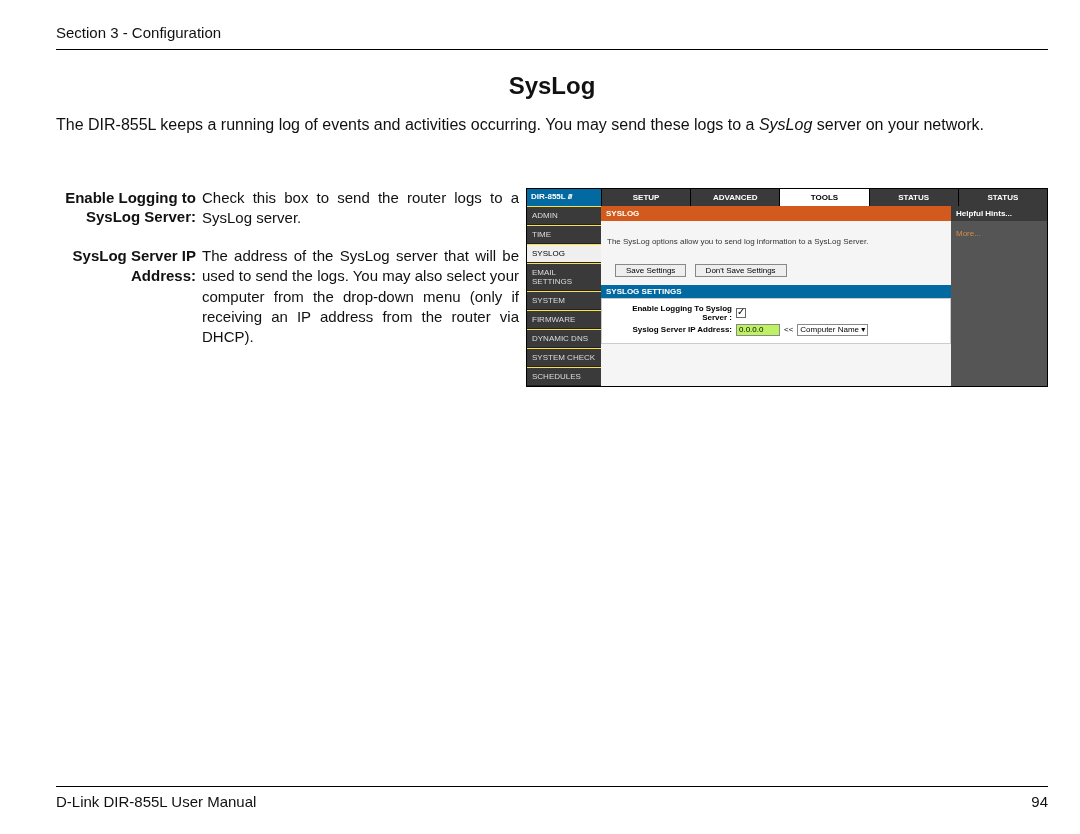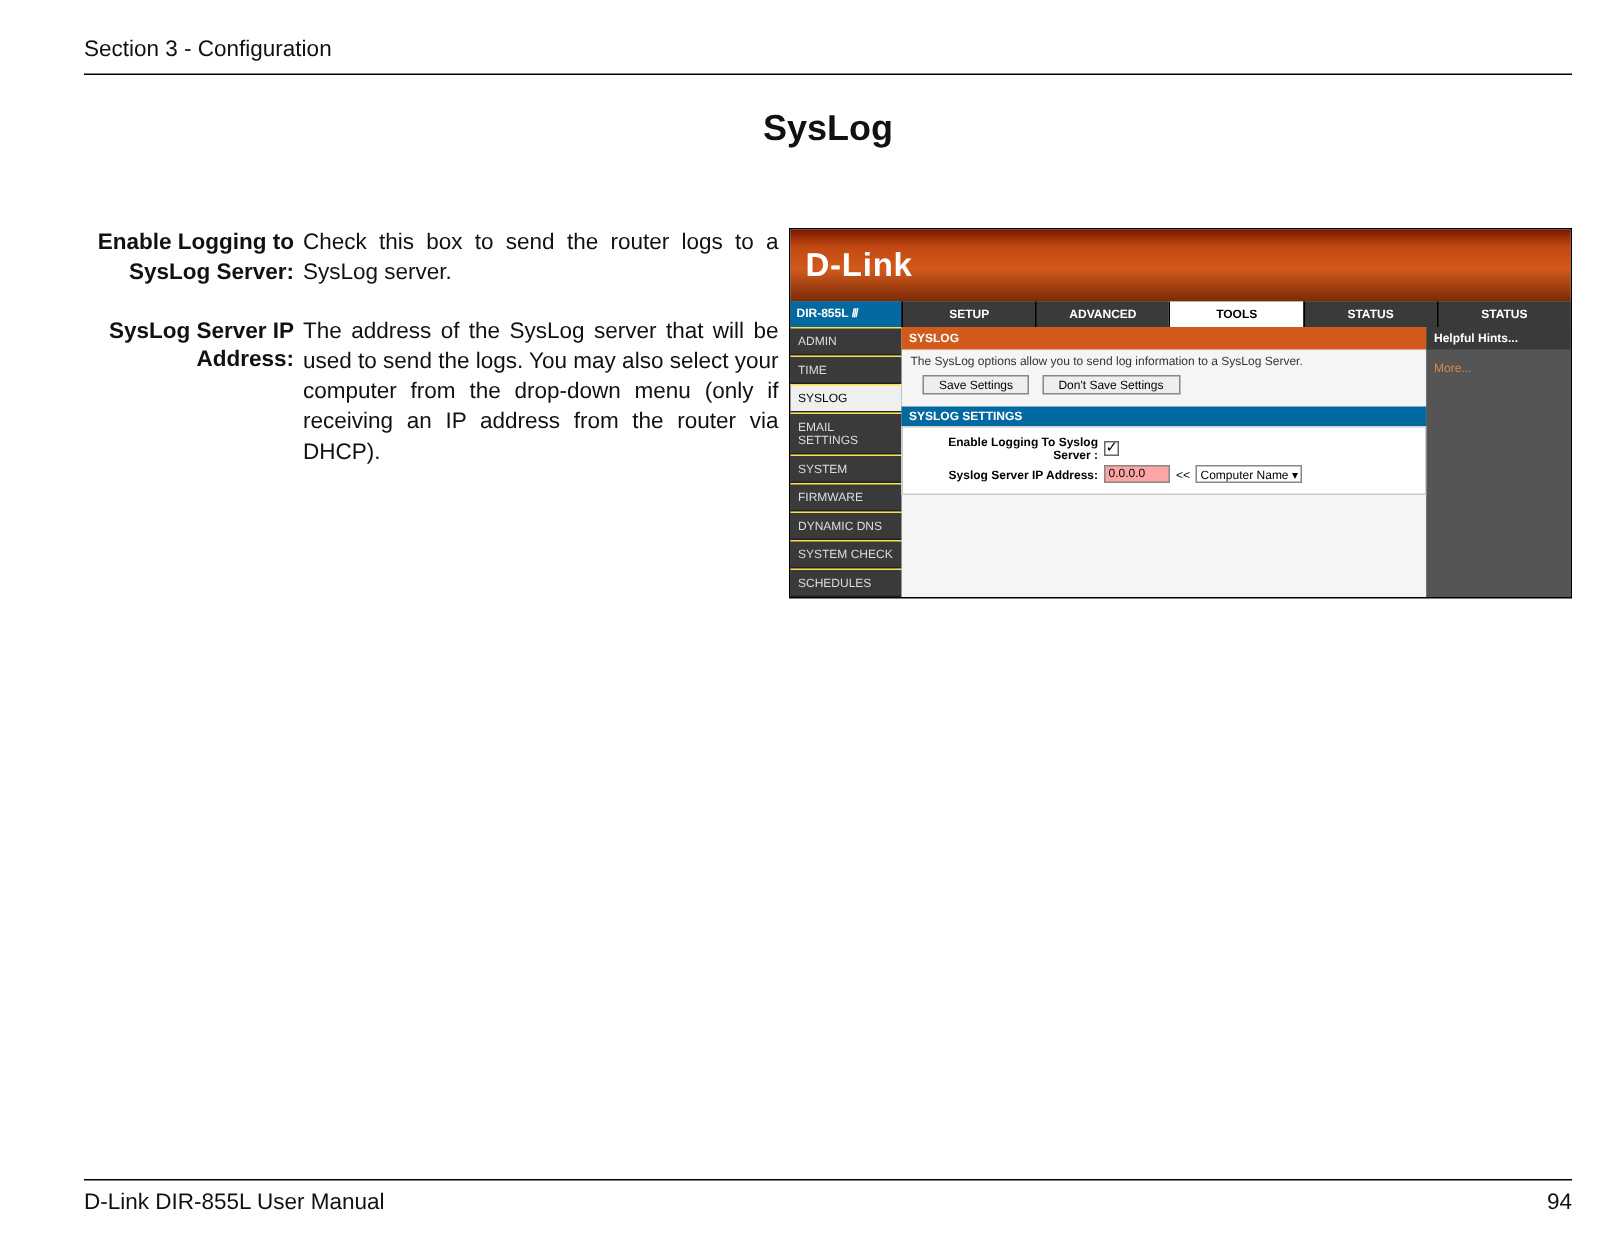--- a/index.html
+++ b/index.html
@@ -22,63 +22,63 @@
   .ss-nav { display: grid; grid-template-columns: 74px repeat(5, 1fr); background: #2f2f2f; }
   .ss-model { background:#0369a1; color:#fff; font-weight:700; font-size:8px; padding:3px 4px; }
   .ss-tab { text-align:center; padding:4px 2px; font-weight:700; font-size:8px; border-left:1px solid #000; background:#3a3a3a; color:#fff; }
   .ss-tab.active { background:#fff; color:#000; }
   .ss-body { display:grid; grid-template-columns: 74px 1fr 96px; background:#2f2f2f; }
   .ss-side { background:#2f2f2f; }
   .side-item { background:#3a3a3a; color:#ddd; padding:4px 5px; font-size:8px; border-bottom:1px solid #222; border-top:1px solid #fde047; }
   .side-item.active { background:#efefef; color:#000; }
   .ss-main { background:#f5f5f5; color:#000; padding:0 4px 10px 4px; }
   .ss-box-title { background:#d25a1c; color:#fff; font-weight:700; padding:3px 5px; font-size:8px; margin:0 -4px; }
-  .ss-desc { font-size:8px; color:#333; padding:3px 2px; }
+  .ss-desc { font-size:8px; color:#333; padding:16px 2px; }
   .ss-btnrow { padding:2px 0 4px 10px; }
   .ss-btn { display:inline-block; border:1px solid #888; background:#eee; color:#000; font-size:8px; padding:1px 10px; margin-right:6px; }
   .ss-subtitle { background:#0369a1; color:#fff; font-weight:700; padding:2px 5px; font-size:8px; margin:4px -4px 0 -4px; }
   .ss-form { background:#fff; border:1px solid #ccc; padding:4px 4px 6px 4px; margin:0 -4px 0 -4px; }
   .ss-row { display:flex; align-items:center; font-size:8px; color:#000; padding:1px 0; }
   .ss-lbl { width: 130px; text-align:right; padding-right:4px; font-weight:700; }
-  .ss-input { border:1px solid #888; background:#fca5a5; font-size:8px; padding:0 2px; height:12px; }
+  .ss-input { border:1px solid #888; background:#bef264; font-size:8px; padding:0 2px; height:12px; }
   .ss-select { border:1px solid #888; background:#fff; font-size:8px; padding:0 2px; height:12px; display:inline-flex; align-items:center; }
   .ss-chk { width:10px; height:10px; border:1px solid #666; display:inline-block; background:#fff; position:relative; }
   .ss-chk::after { content:"✓"; position:absolute; top:-3px; left:0; font-size:10px; color:#000; }
   .ss-hints { background:#555; color:#ddd; font-size:8px; padding:4px 5px; }
   .hints-title { background:#3a3a3a; font-weight:700; padding:3px 5px; margin:-4px -5px 4px -5px; color:#fff; }
   .more { color:#d88a4a; margin-top:8px; display:block; }
   .footer { position:absolute; left:44px; right:44px; bottom:24px; }
   .footer-hr { border:0; border-top:1px solid #000; }
   .footer-row { display:flex; justify-content:space-between; font-size:15px; padding-top:6px; }
 </style>
 </head>
 <body>
 
 <div class="page">
   <div class="section-header">Section 3 - Configuration</div>
   <hr class="hr">
 
   <h1 class="title">SysLog</h1>
 
+  <p class="intro">
+    <span>The DIR-855L keeps a running log of events and activities occurring. You may send these logs to a </span><em>SysLog</em><span> server on your network.</span>
+  </p>
 
   <div class="content">
     <div class="left">
       <div class="dl">
         <div class="dt">Enable Logging to SysLog Server:</div>
         <div class="dd">Check this box to send the router logs to a SysLog server.</div>
         <div class="dt">SysLog Server IP Address:</div>
         <div class="dd">The address of the SysLog server that will be used to send the logs. You may also select your computer from the drop-down menu (only if receiving an IP address from the router via DHCP).</div>
       </div>
     </div>
 
     <div class="right">
       <div class="ss">
-        <div class="ss-banner">
-          <span class="ss-logo">D-Link</span>
-        </div>
         <div class="ss-nav">
           <div class="ss-model"><span>DIR-855L</span> <span style="letter-spacing:-1px">///</span></div>
           <div class="ss-tab">SETUP</div>
           <div class="ss-tab">ADVANCED</div>
           <div class="ss-tab active">TOOLS</div>
           <div class="ss-tab">STATUS</div>
           <div class="ss-tab">STATUS</div>
         </div>
         <div class="ss-body">
           <div class="ss-side">

